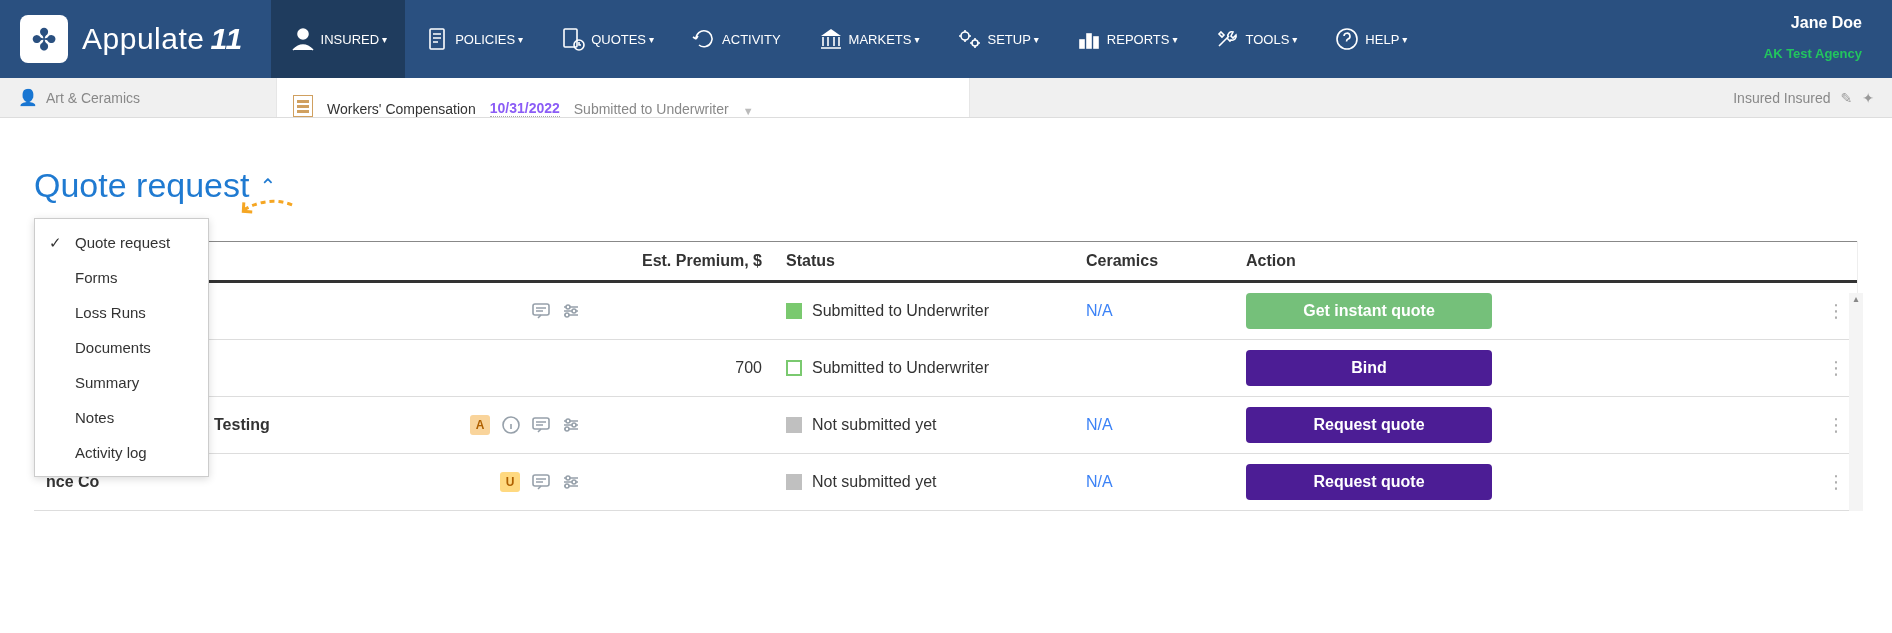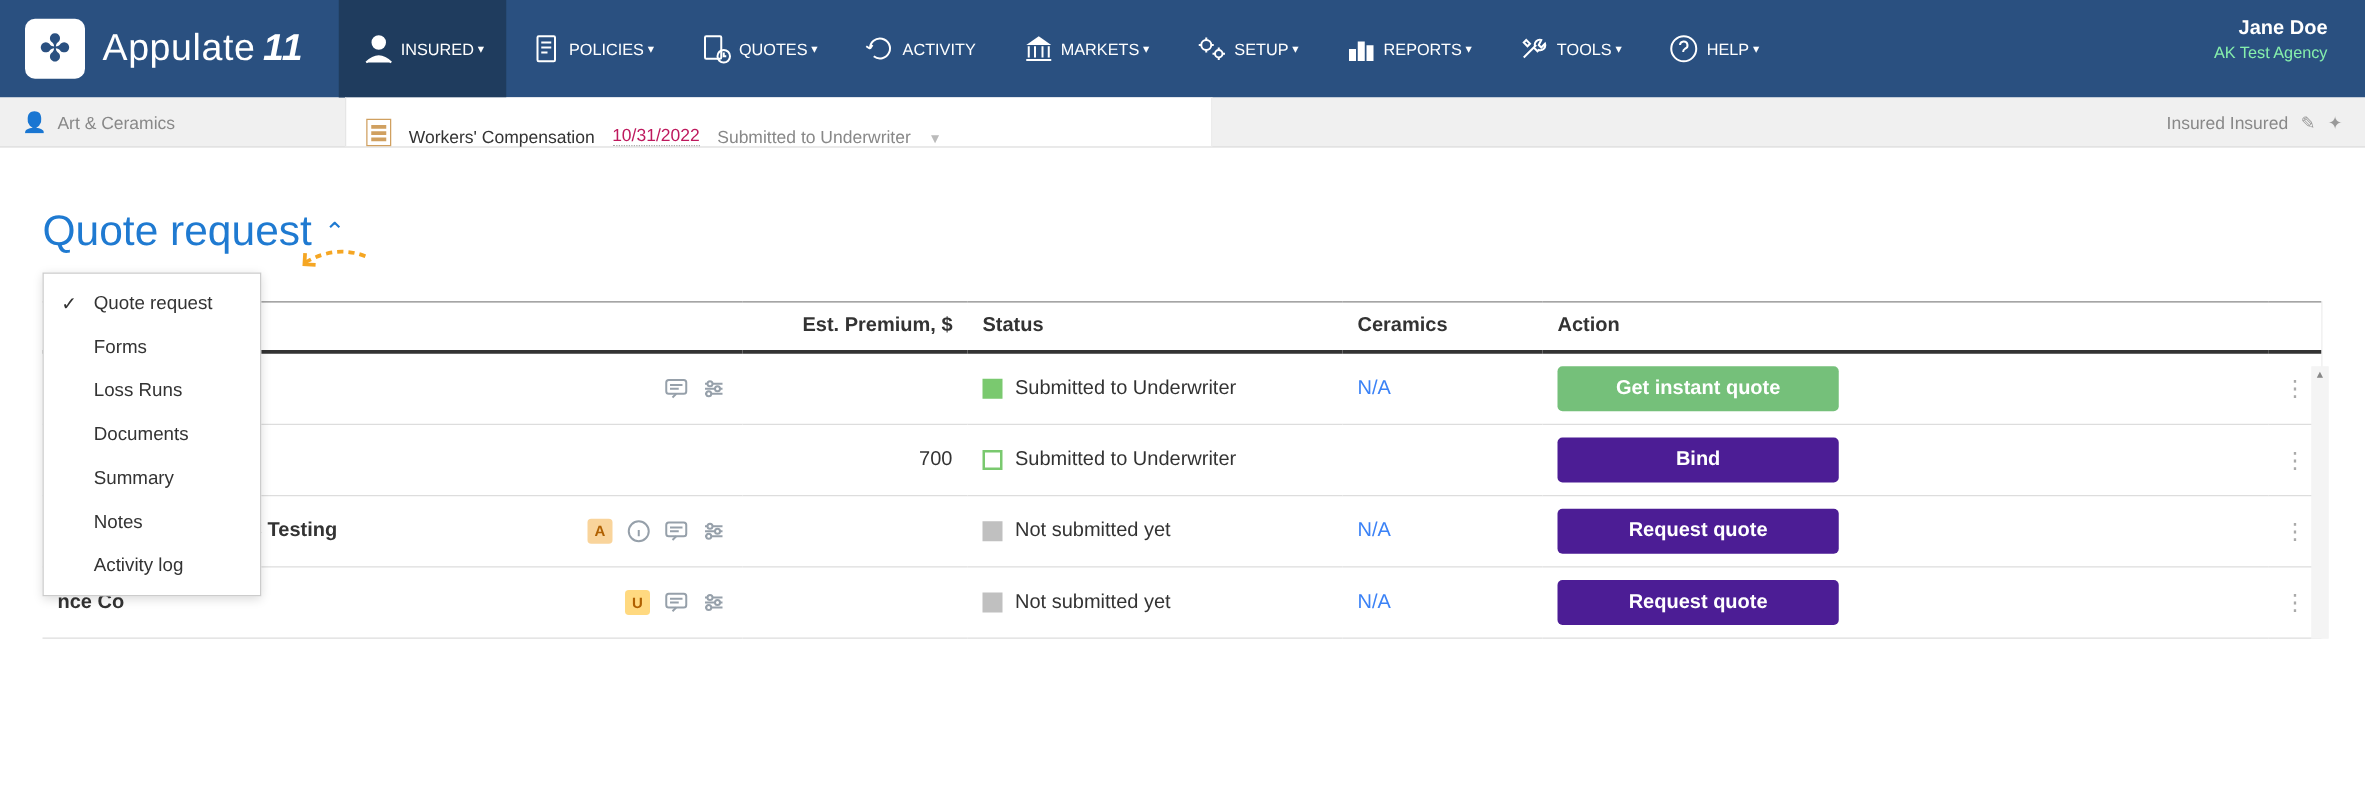--- a/index.html
+++ b/index.html
@@ -40,21 +40,21 @@
     cursor: pointer;
     font-size: 13px;
     gap: 4px;
   }
   .nav-item.active { background: #1f3c5e; }
   .nav-item .nav-icon { height: 30px; display: flex; align-items: center; justify-content: center; }
   .nav-item .nav-label-row { display: flex; align-items: center; gap: 3px; }
   .chev { font-size: 10px; }
   .top-right { margin-left: auto; padding: 14px 30px 0 0; text-align: right; }
   .user-name { font-weight: 700; font-size: 16px; }
-  .agency-name { color: #86efac; font-size: 13px; margin-top: 2px; }
+  .agency-name { color: #22c55e; font-size: 13px; margin-top: 14px; font-weight: bold; }
 
   
   .subbar {
     height: 40px;
     background: #f0f0f0;
     display: flex;
     align-items: stretch;
     border-bottom: 1px solid #ddd;
   }
   .breadcrumb-left {
@@ -69,21 +69,21 @@
     background: #fff;
     flex: 0 0 694px;
     display: flex; align-items: flex-end;
     padding: 0 16px;
     gap: 14px;
     border-left: 1px solid #e6e6e6;
     border-right: 1px solid #e6e6e6;
   }
   .policy-icon { width: 20px; height: 22px; background: #fff; border: 1px solid #d0a060; position: relative; }
   .policy-icon::after { content: ""; position: absolute; left: 3px; right: 3px; top: 4px; height: 3px; background: #d0a060; box-shadow: 0 5px 0 #d0a060, 0 10px 0 #d0a060; }
-  .policy-date { color: #be185d; border-bottom: 1px dotted #aaa; }
+  .policy-date { color: #8b5cf6; border-bottom: 1px dotted #aaa; font-weight: bold; }
   .policy-status { color: #888; }
   .dropdown-caret { color: #bbb; font-size: 11px; }
   .subbar-right {
     margin-left: auto;
     display: flex; align-items: center;
     padding: 0 18px;
     gap: 10px;
     color: #888;
   }
   .edit-icon, .gear-icon2 { color: #999; cursor: pointer; }
@@ -174,21 +174,21 @@
   .action-btn {
     display: block;
     text-align: center;
     padding: 9px 12px;
     border-radius: 4px;
     color: #fff;
     font-size: 16px;
     font-weight: 600;
     cursor: pointer;
     border: none;
-    width: 225px;
+    width: 246px;
   }
   .btn-green { background: #75c07a; }
   .btn-orange { background: #4c1d95; }
   .row-menu { color: #aaa; cursor: pointer; text-align: center; font-size: 18px; }
   .grid-wrap { margin-left: 0; border-right: 1px solid #eee; position: relative; }
   .scroll-track { position: absolute; right: -6px; top: 52px; bottom: 0; width: 14px; background: #f4f4f4; }
   .scroll-up { position: absolute; top: 0; left: 0; right: 0; height: 16px; text-align: center; font-size: 10px; color: #888; }
 </style>
 </head>
 <body>

